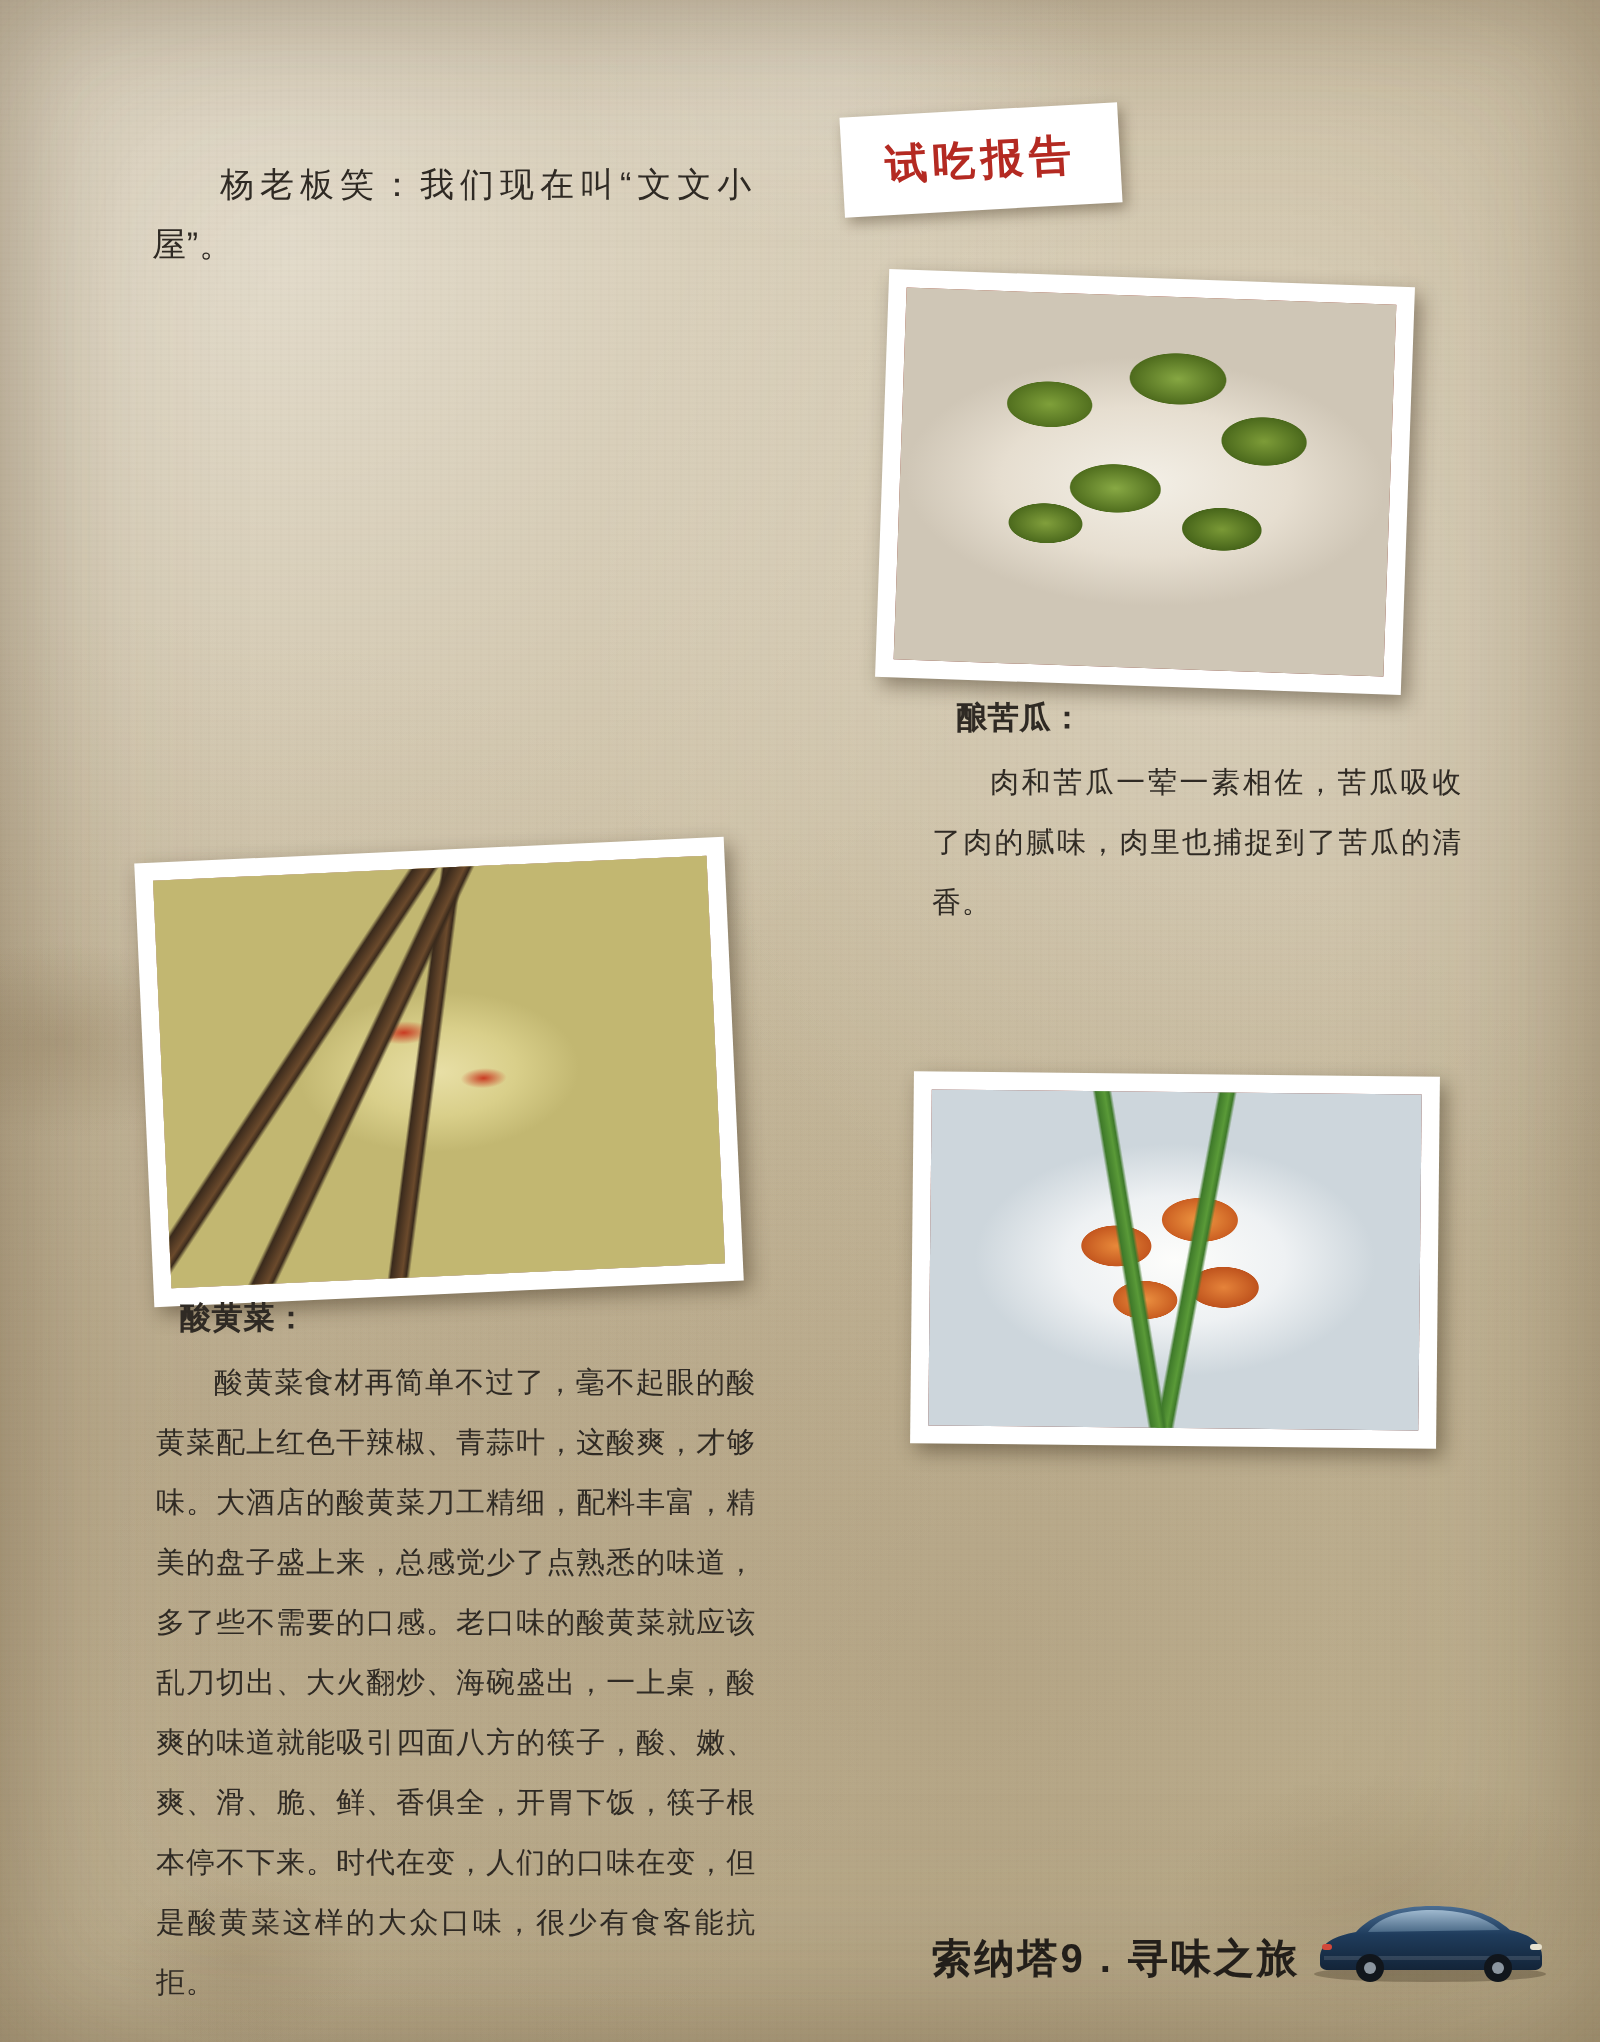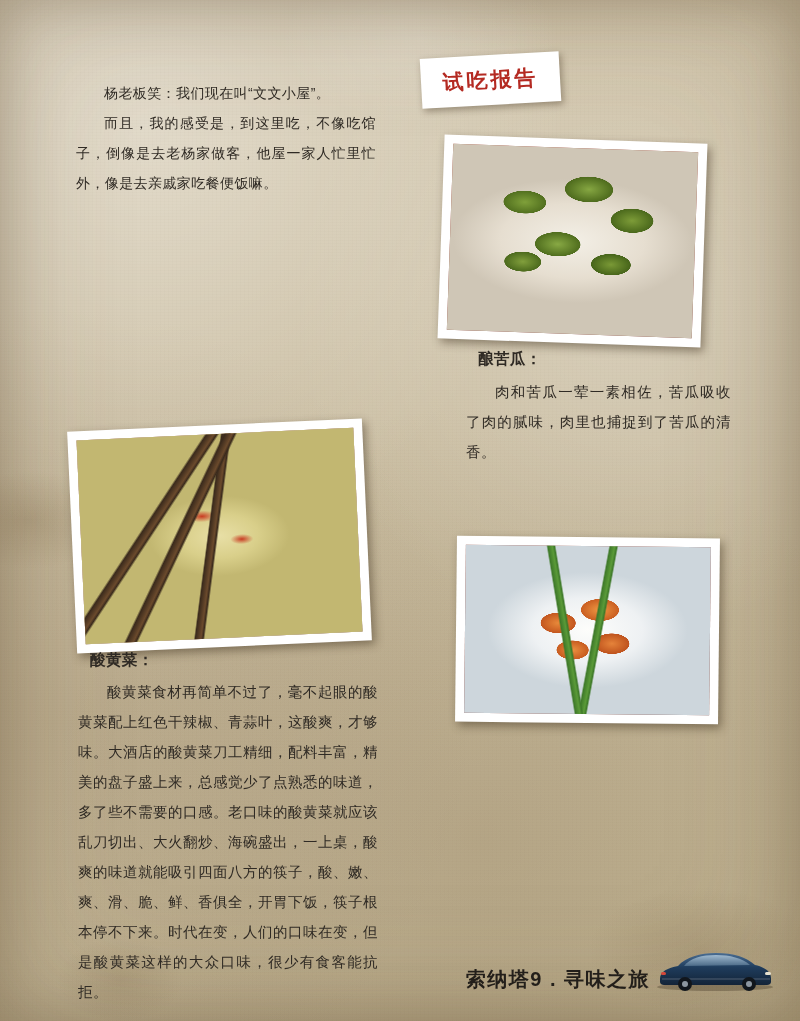--- a/index.html
+++ b/index.html
@@ -49,21 +49,21 @@
     position: absolute;
     inset: 0;
     pointer-events: none;
     box-shadow: inset 0 0 60px rgba(90,68,40,0.35), inset 0 0 140px rgba(90,68,40,0.18);
   }
 
   
   .col-text {
     position: absolute;
     color: #2f2a24;
-    font-size: 14px;
+    font-size: 17px;
     line-height: 30px;
     letter-spacing: 0.4px;
     text-align: justify;
   }
   .col-text p {
     margin: 0;
     text-indent: 2em;
   }
 
   #intro-text {
@@ -178,21 +178,21 @@
     font-weight: bold;
     font-size: 15.5px;
     margin-bottom: 2px;
   }
   .caption-block p {
     margin: 0;
     text-indent: 2em;
   }
 
   #cap-bittergourd { left: 466px; top: 345px; width: 265px; }
-  #cap-bittergourd .cap-title { padding-left: 12px; font-family: Liberation Mono, monospace; }
+  #cap-bittergourd .cap-title { padding-left: 12px; }
   #cap-sourcabbage { left: 78px; top: 645px; width: 300px; }
   #cap-sourcabbage .cap-title { padding-left: 12px; }
   #cap-fragrantmeat { left: 456px; top: 735px; width: 266px; }
 
   
   .footer-text {
     position: absolute;
     right: 150px;
     bottom: 28px;
     color: #231f1a;
@@ -216,21 +216,20 @@
   <div class="grain"></div>
   <div class="stains"></div>
   <div class="edge-dark"></div>
 
   <div class="banner">
     <span>试吃报告</span>
   </div>
 
   <div class="col-text" id="intro-text">
     <p>杨老板笑：我们现在叫“文文小屋”。</p>
-    <p>而且，我的感受是，到这里吃，不像吃馆子，倒像是去老杨家做客，他屋一家人忙里忙外，像是去亲戚家吃餐便饭嘛。</p>
   </div>
 
   <div class="photo" id="photo-bittergourd">
     <div class="inner img-bittergourd"></div>
   </div>
 
   <div class="caption-block" id="cap-bittergourd">
     <div class="cap-title">酿苦瓜：</div>
     <p>肉和苦瓜一荤一素相佐，苦瓜吸收了肉的腻味，肉里也捕捉到了苦瓜的清香。</p>
   </div>

